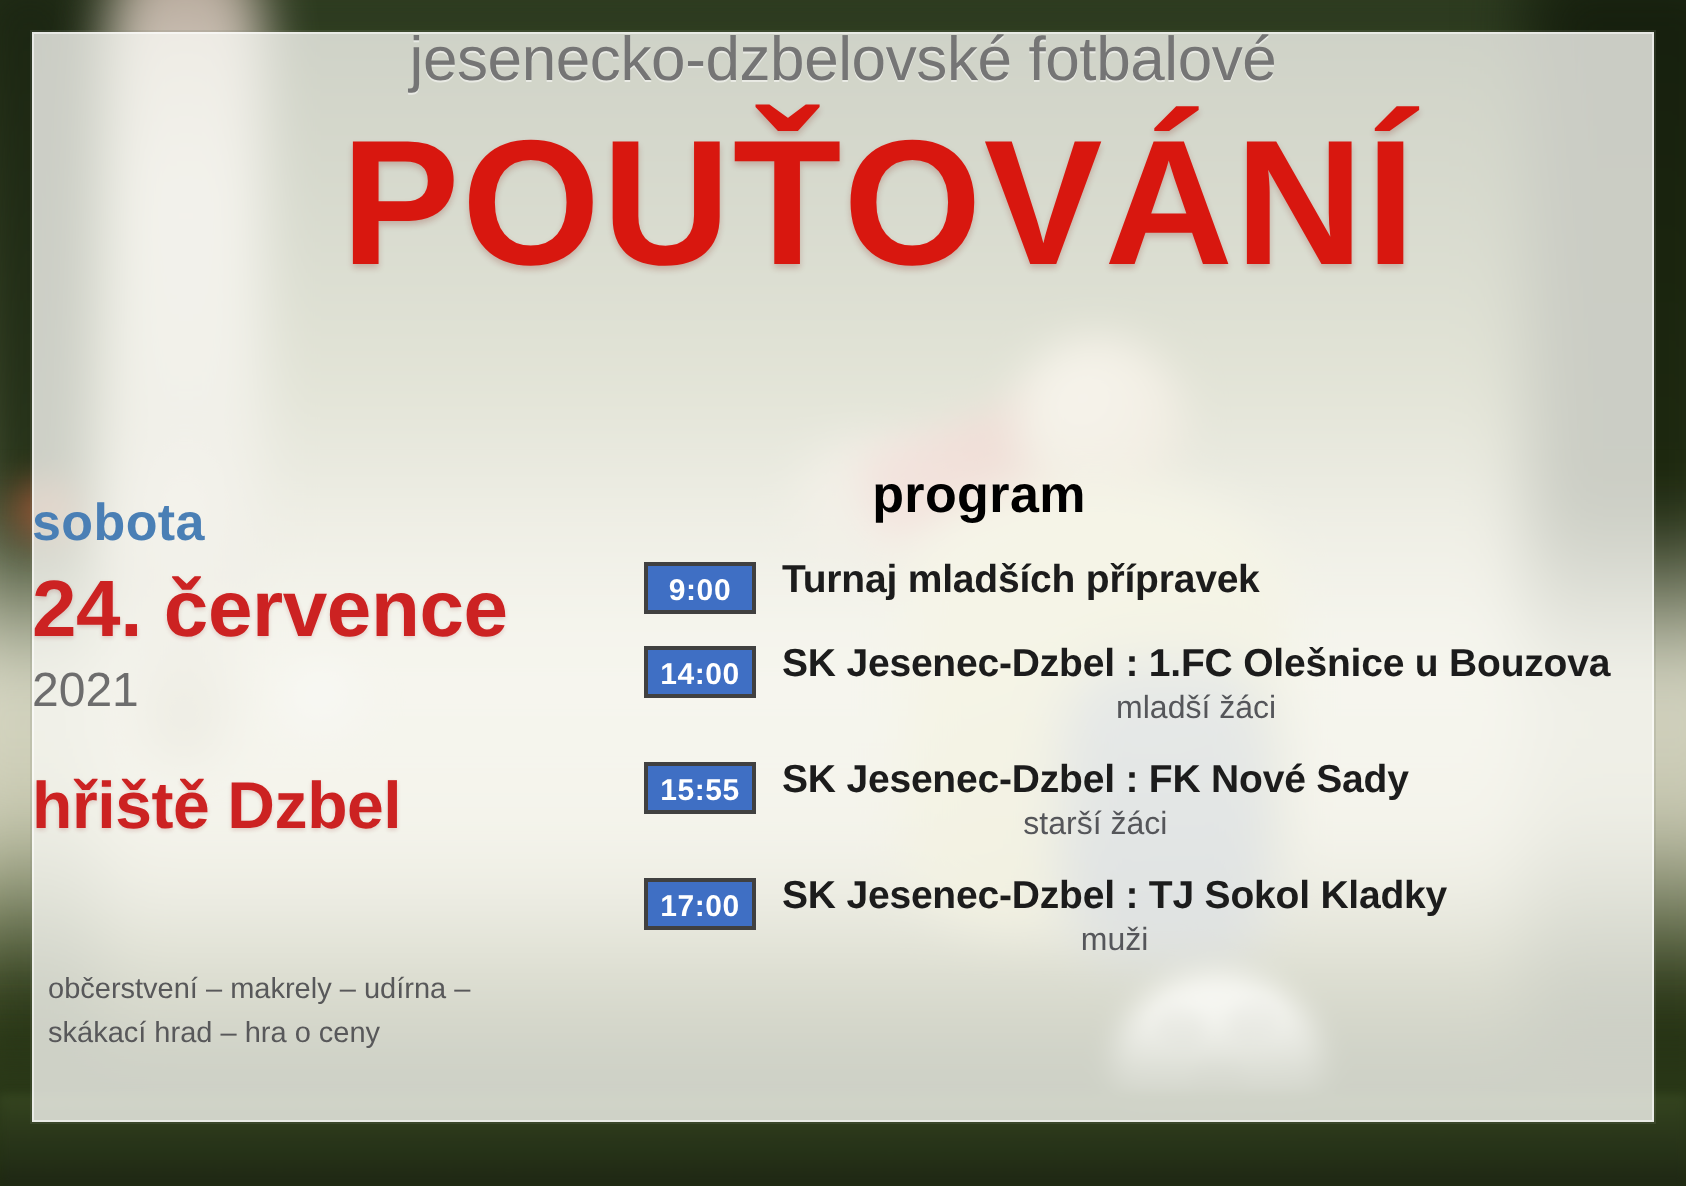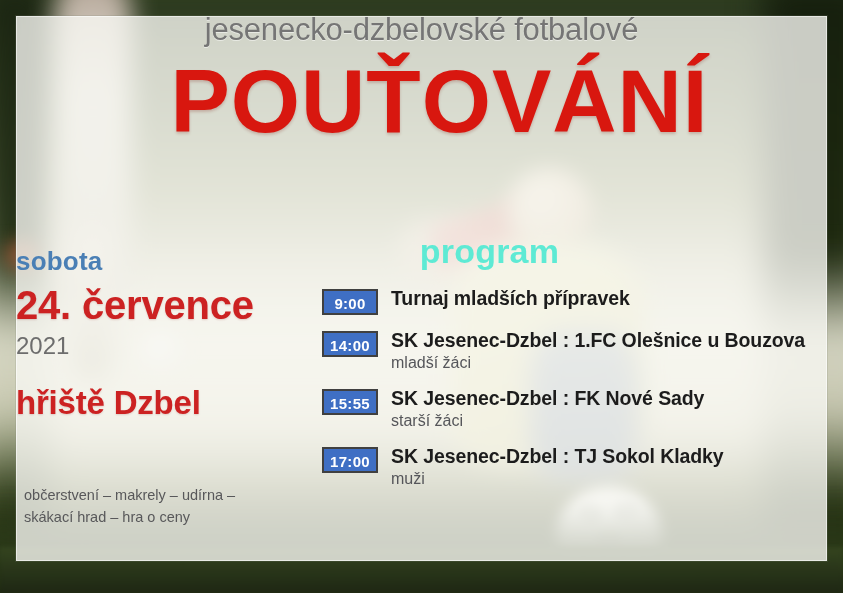--- a/index.html
+++ b/index.html
@@ -254,23 +254,23 @@
     line-height: 1.55;
     color: #58585a;
     padding: 0 8px;
   }
 
   .col-right {
     flex: 1;
     padding-left: 6px;
   }
   .program-title {
-    font-size: 34px;
-    font-weight: 700;
-    color: #5eead4;
+    font-size: 26px;
+    font-weight: 700;
+    color: #000000;
     text-align: center;
     margin: 0 0 16px 0;
     padding-right: 170px;
     letter-spacing: 0.2px;
   }
   .prog-row {
     display: flex;
     align-items: flex-start;
     margin-bottom: 14px;
   }
@@ -284,20 +284,21 @@
     border: 2px solid #404040;
     color: #ffffff;
     font-size: 15px;
     font-weight: 700;
     letter-spacing: 0.3px;
     box-sizing: border-box;
     margin-top: 2px;
   }
   .prog-text {
     padding-left: 13px;
+    text-align: center;
   }
   .prog-main {
     font-size: 19.5px;
     font-weight: 700;
     color: #1c1c1c;
     line-height: 1.18;
     letter-spacing: -0.1px;
   }
   .prog-sub {
     font-size: 16px;

